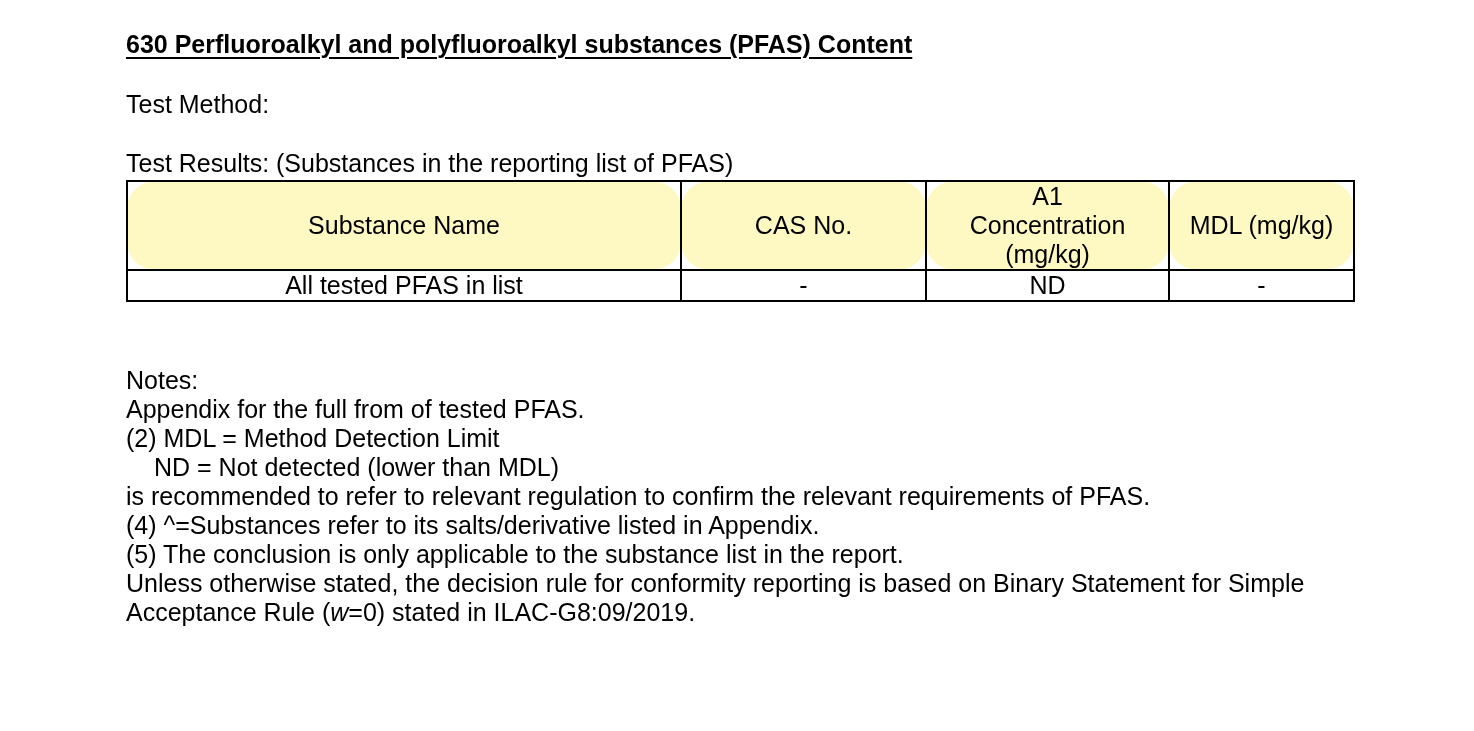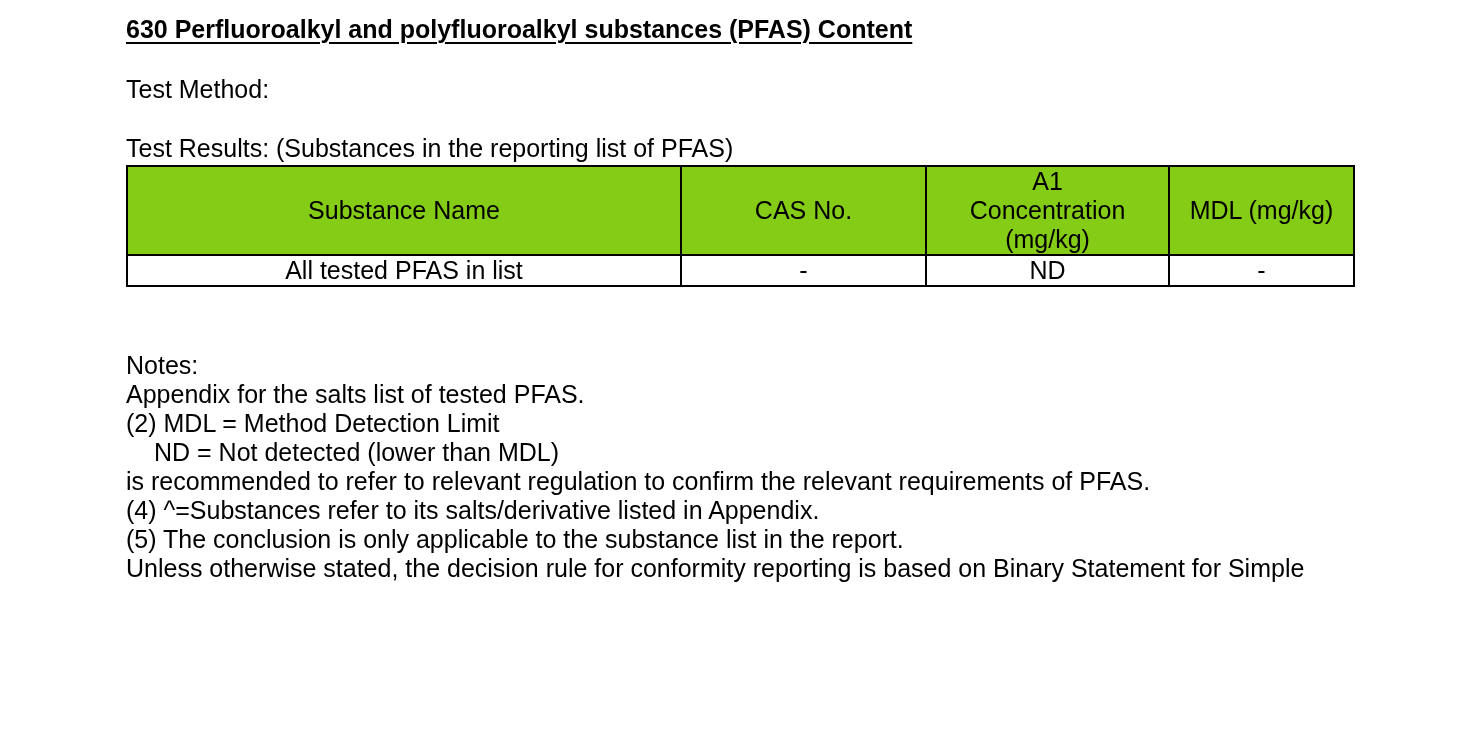--- a/index.html
+++ b/index.html
@@ -18,20 +18,21 @@
   }
   .doc {
     padding: 15px 20px 0 126px;
   }
   .bold { font-weight: normal; }
   .page-title {
     font-weight: bold;
     text-decoration: underline;
     text-decoration-thickness: 2px;
     text-underline-offset: 4px;
+    margin-top: 15px;
   }
   .test-method-block { margin-top: 31px; }
   .test-results-heading { margin-top: 30px; }
 
   table.results {
     border-collapse: collapse;
     table-layout: fixed;
     width: 1227px;
     margin-top: 2px;
   }
@@ -41,23 +42,24 @@
   table.results col.c4 { width: 185px; }
   table.results th,
   table.results td {
     border: 2px solid #000000;
     text-align: center;
     vertical-align: middle;
     padding: 0;
     font-weight: normal;
   }
   table.results th {
-    background: #84cc16;
+    background: #fef9c3;
     height: 85px;
     white-space: pre-line;
+    border-radius: 28px;
   }
   table.results td {
     height: 27px;
   }
 
   .notes-block { margin-top: 64px; }
   .note-line { white-space: pre; }
   .note-indent { padding-left: 28px; }
   .w-italic { font-style: italic; }
 </style>
@@ -97,22 +99,23 @@
         <td>-</td>
         <td>ND</td>
         <td>-</td>
       </tr>
     </tbody>
   </table>
 
   <div class="notes-block">
     <div class="bold">Notes:</div>
 
-    <div class="note-line">Appendix for the salts list of tested PFAS.</div>
+    <div class="note-line">Appendix for the full from of tested PFAS.</div>
     <div class="note-line">(2) MDL = Method Detection Limit</div>
     <div class="note-line note-indent">ND = Not detected (lower than MDL)</div>
     <div class="note-line">is recommended to refer to relevant regulation to confirm the relevant requirements of PFAS.</div>
     <div class="note-line">(4) ^=Substances refer to its salts/derivative listed in Appendix.</div>
     <div class="note-line">(5) The conclusion is only applicable to the substance list in the report.</div>
     <div class="note-line">Unless otherwise stated, the decision rule for conformity reporting is based on Binary Statement for Simple</div>
+    <div class="note-line"><span>Acceptance Rule (</span><span class="w-italic">w</span><span>=0) stated in ILAC-G8:09/2019.</span></div>
   </div>
 
 </div>
 
 </body></html>

